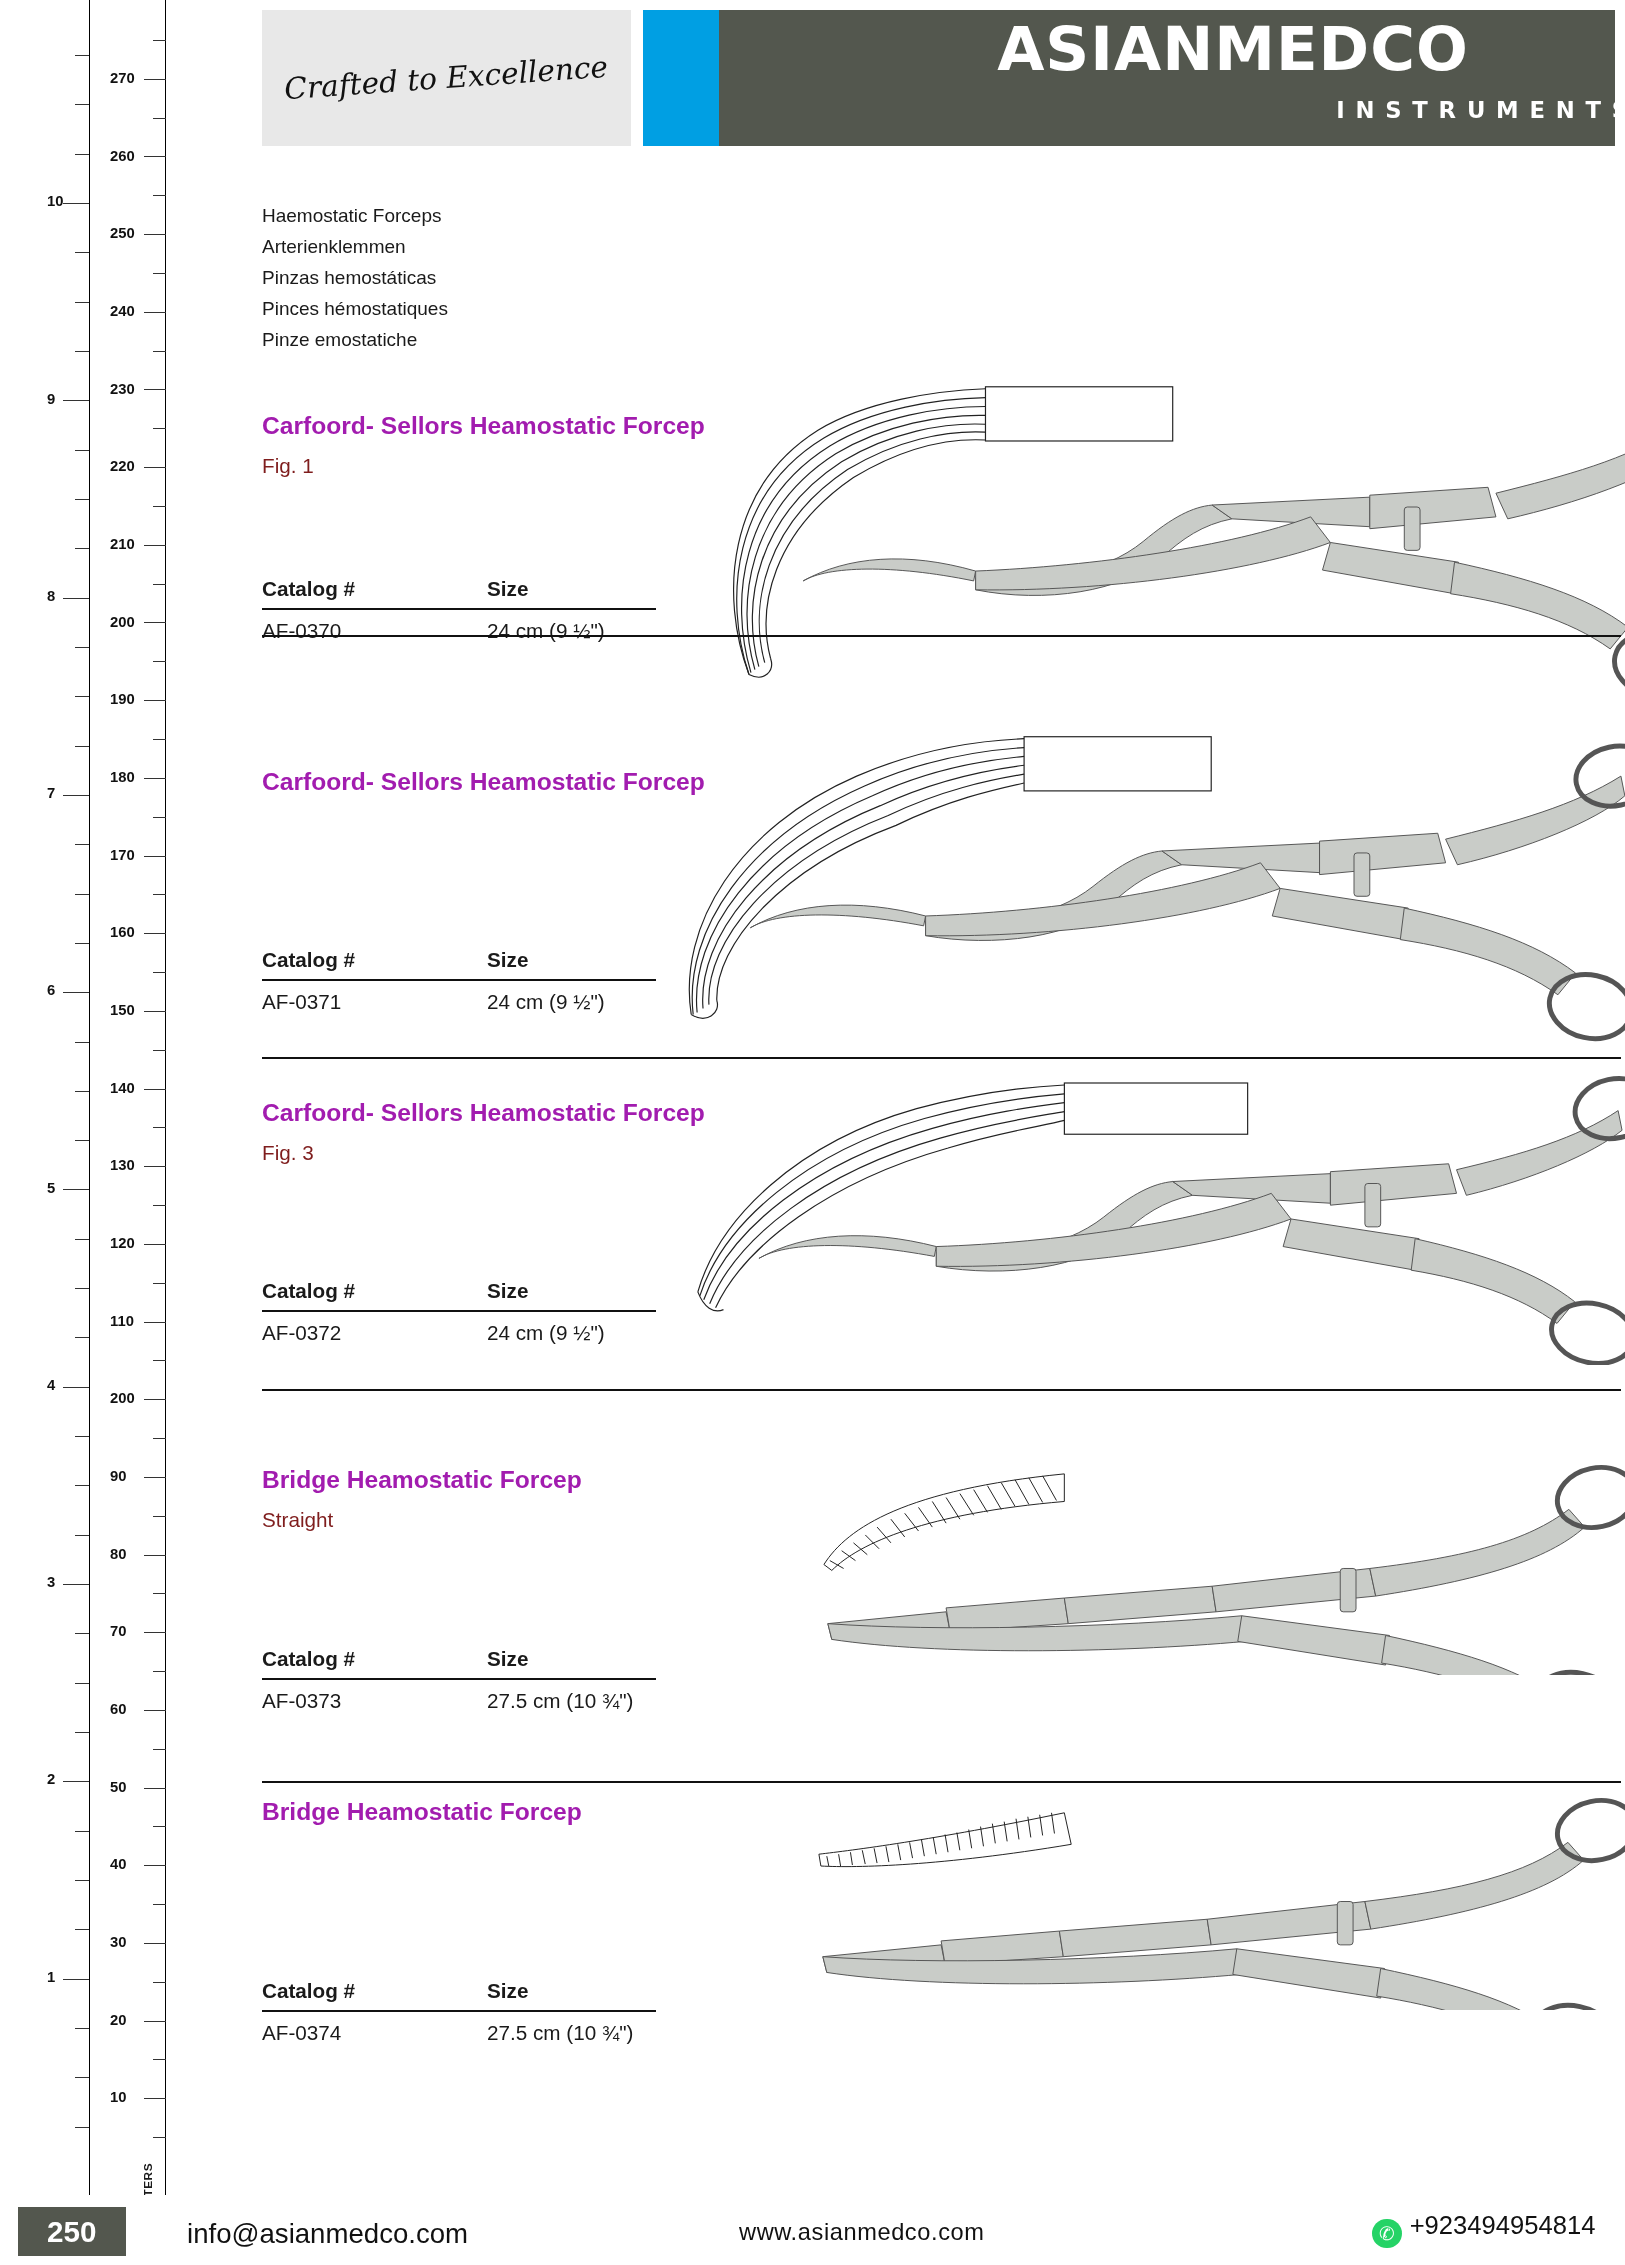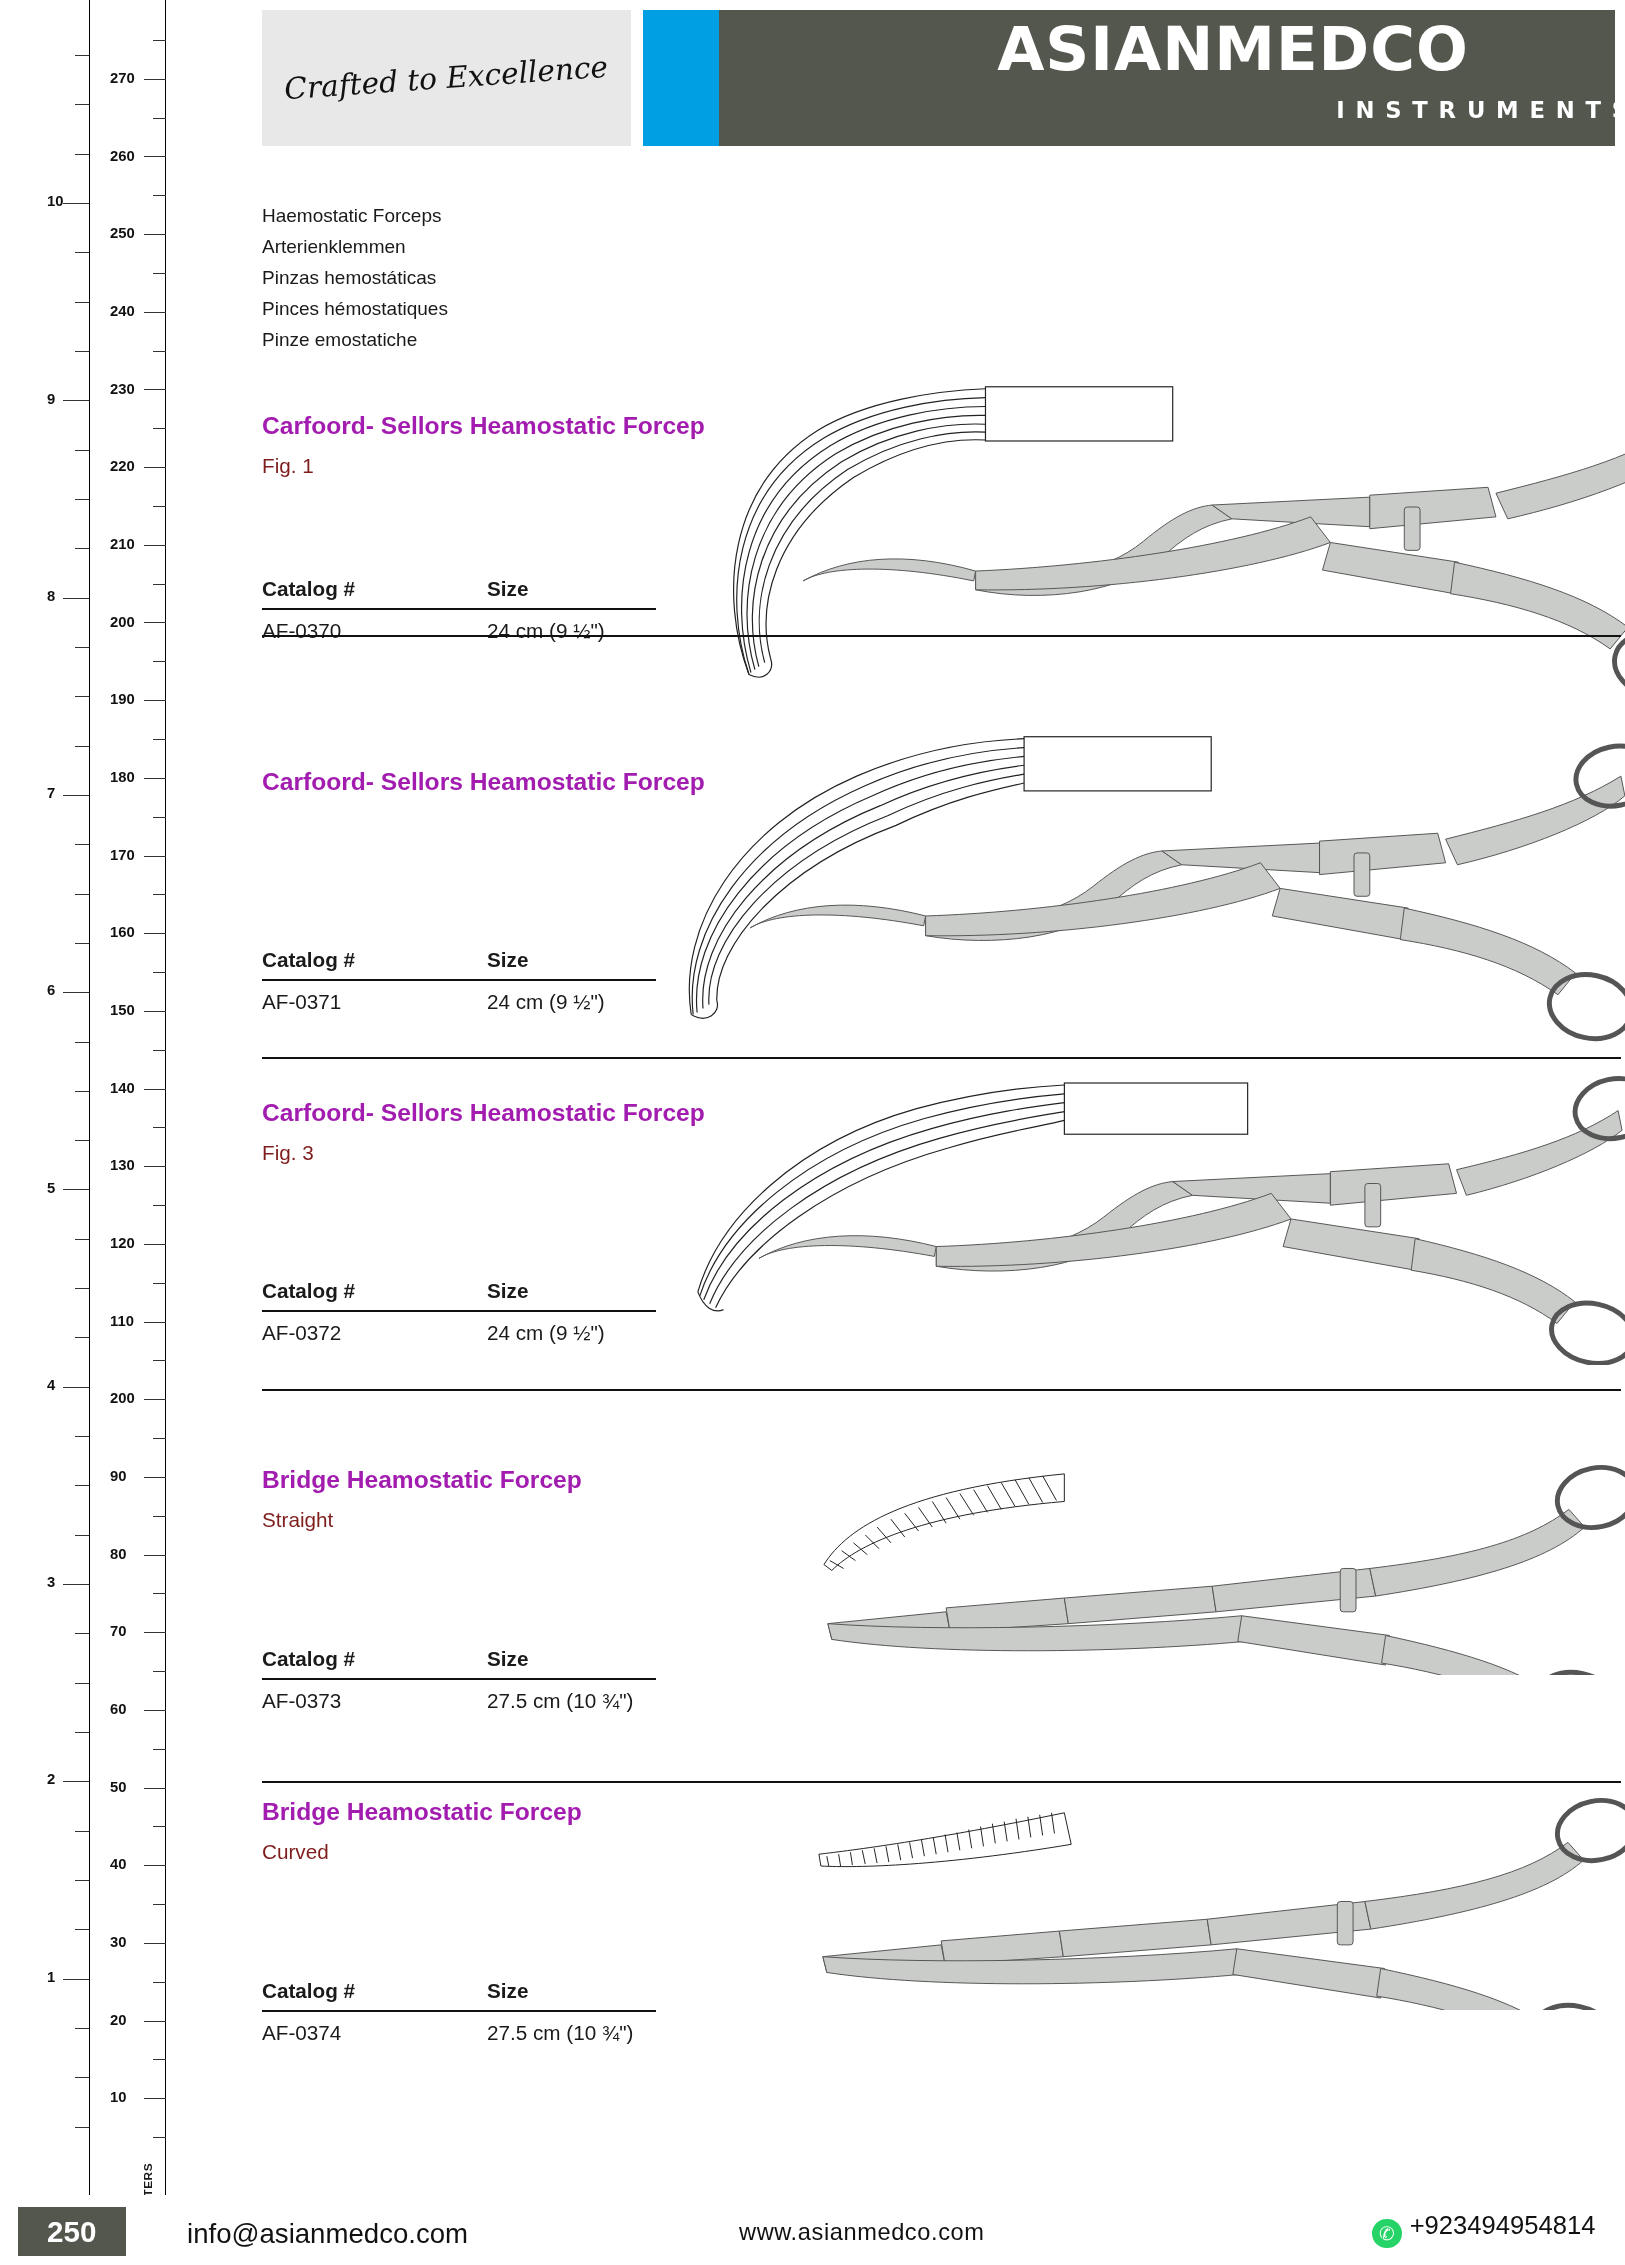--- a/index.html
+++ b/index.html
@@ -455,21 +455,20 @@
     <g fill="none" stroke="#555" stroke-width="5">
       <ellipse cx="790" cy="40" rx="40" ry="30" transform="rotate(-12 790 40)"></ellipse>
       <ellipse cx="770" cy="248" rx="42" ry="30" transform="rotate(12 770 248)"></ellipse>
     </g>
   </svg>
 </div>
 <div class="divider" style="top:1781px;"></div>
 
 <div class="prod" style="top:1798px;">
   <div class="title">Bridge Heamostatic Forcep</div>
-  <div class="sub">Curved</div>
 </div>
 <div class="tbl" style="position:absolute; left:262px; top:1979px;">
   <div class="hdr-row">
     <span class="c1">Catalog #</span>
     <span>Size</span>
   </div>
   <div class="rule"></div>
   <div class="val-row">
     <span class="c1">AF-0374</span>
     <span>27.5 cm (10 ¾")</span>

